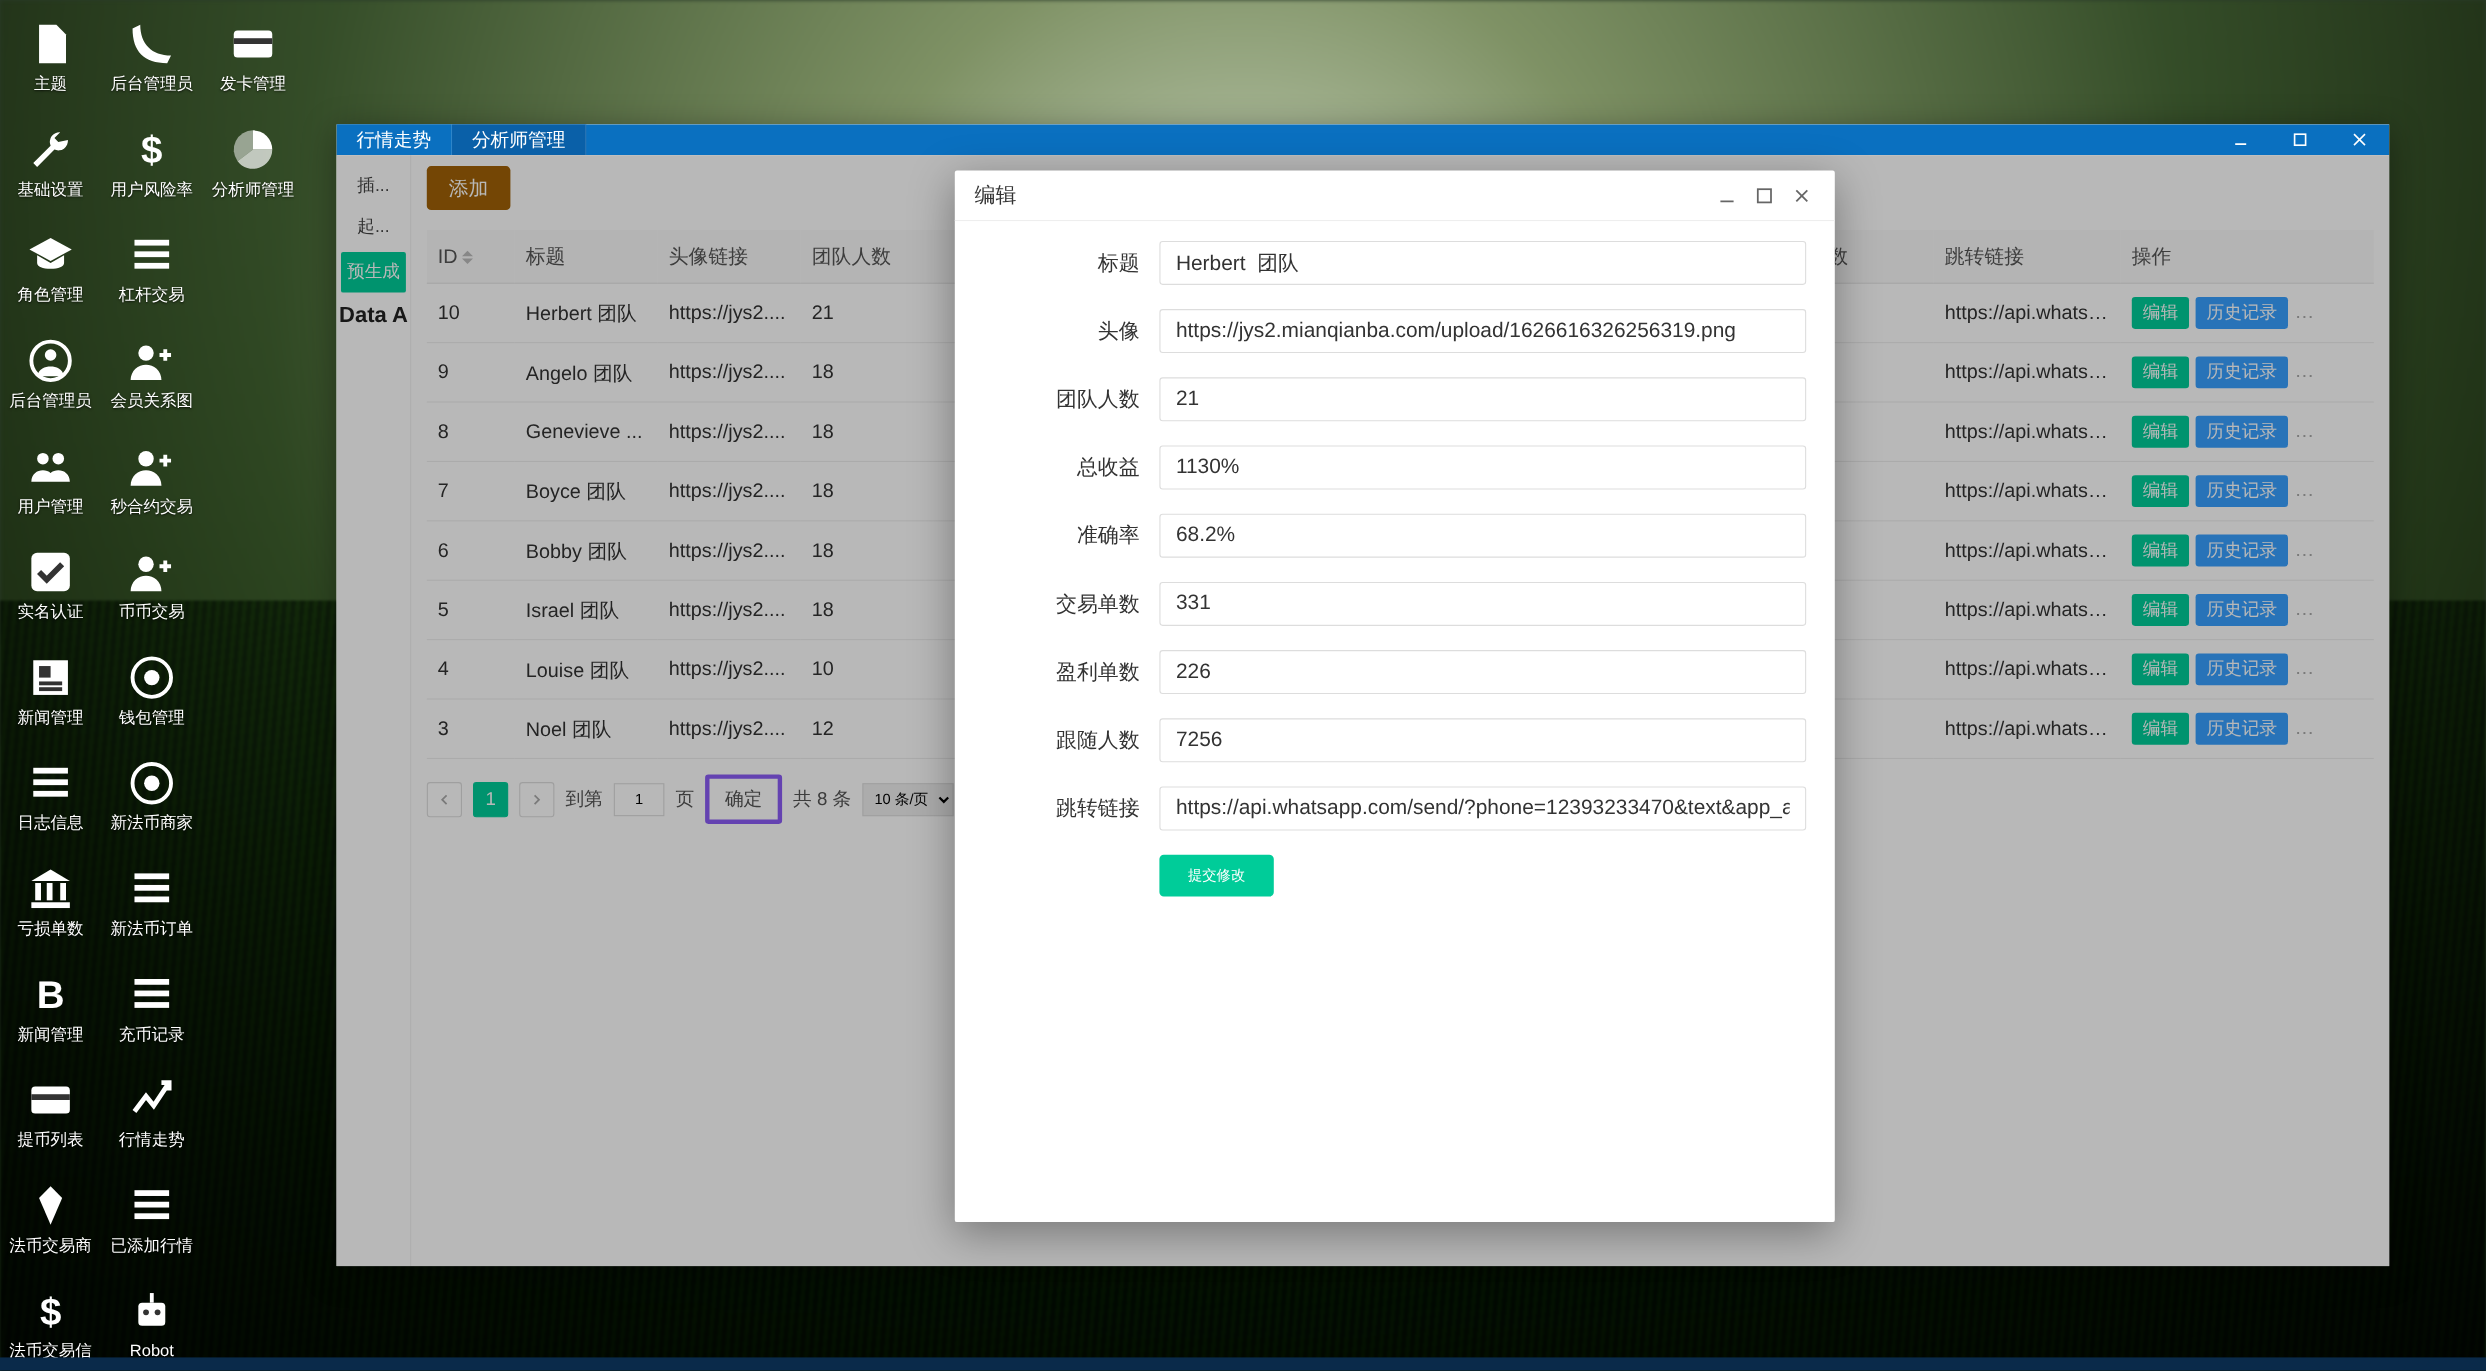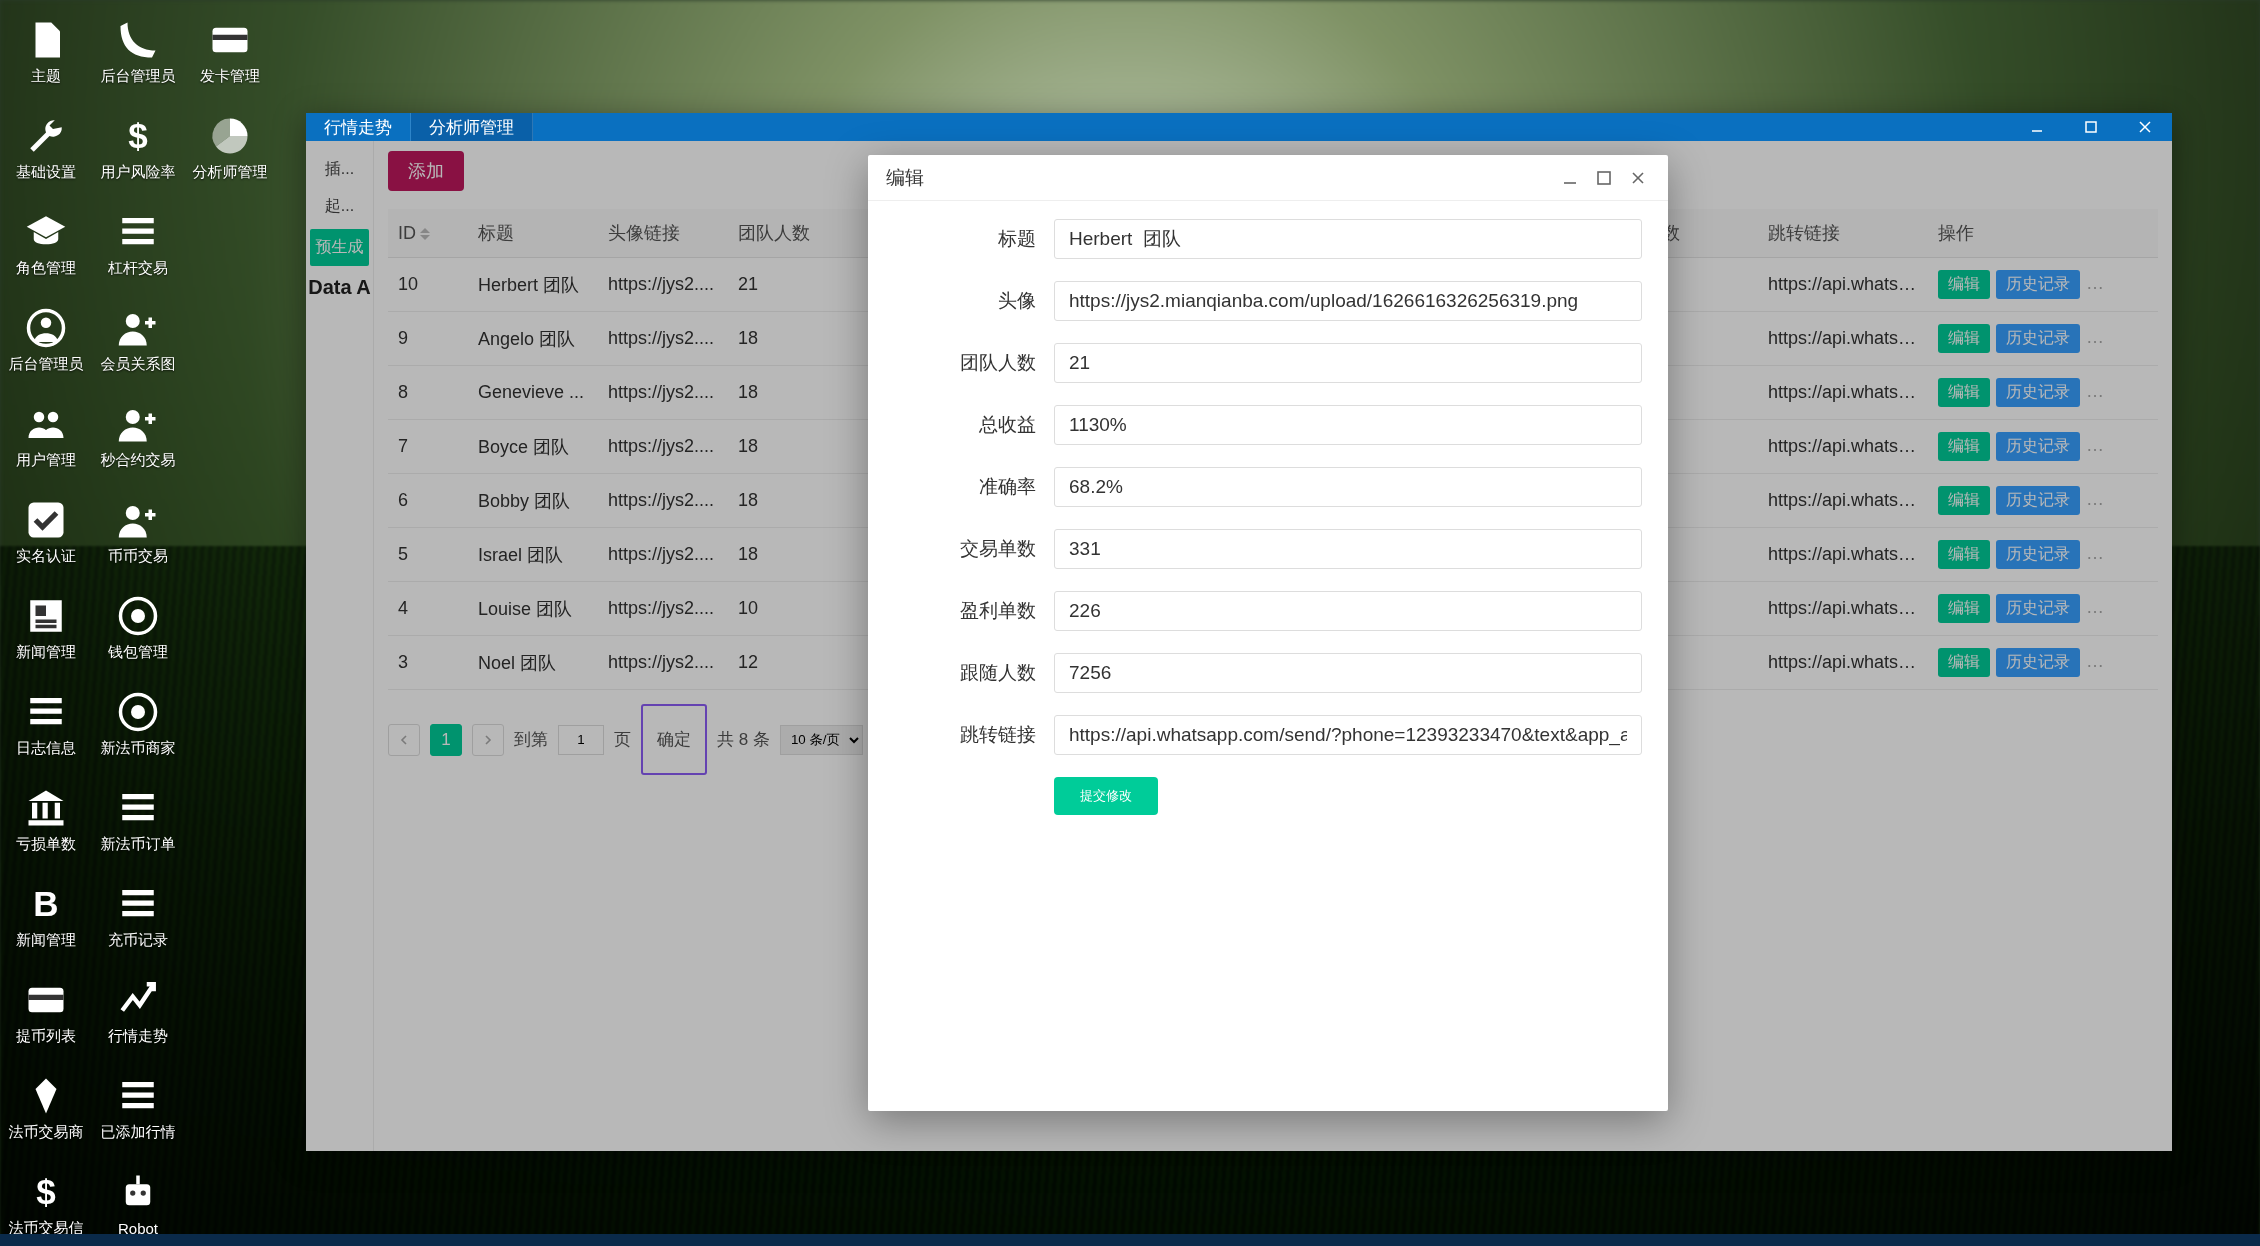--- a/index.html
+++ b/index.html
@@ -87,21 +87,21 @@
     display:flex; flex-direction:column; align-items:center;
     padding-top: 10px;
     font-size:16px; color:#444;
   }
   .leftpanel .item { padding:8px 6px; cursor:pointer; width:100%; text-align:center; }
   .leftpanel .item.active { background:#0c9; color:#fff; border-radius:2px; margin:4px; width:calc(100% - 8px); padding:8px 2px;}
   .leftpanel .data-a { font-weight:bold; font-size:20px; color:#222; margin-top:6px;}
 
   .mainarea { flex:1; padding:10px 14px; background:#fff; position:relative; overflow:hidden;}
   .addbtn {
-    display:inline-block; padding:8px 20px; background:#be185d; color:#fff;
+    display:inline-block; padding:8px 20px; background:#a16207; color:#fff;
     font-size:18px; border-radius:4px; cursor:pointer;
   }
 
   table.data {
     width:100%; margin-top:18px; border-collapse:collapse;
     font-size:18px; color:#333;
     table-layout: fixed;
   }
   table.data th {
     text-align:left; font-weight:normal; color:#555;
@@ -124,21 +124,21 @@
     margin-top:14px; display:flex; align-items:center; gap:10px;
     font-size:17px; color:#555;
   }
   .pager .pbtn {
     width:32px;height:32px;border:1px solid #ddd;border-radius:3px;
     display:flex;align-items:center;justify-content:center;cursor:pointer;
     background:#fff;
   }
   .pager .pbtn.active { background:#0c9;color:#fff;border-color:#0c9;}
   .pager input.pagein { width:46px;height:30px;border:1px solid #ddd;text-align:center;}
-  .pager .goto { padding:22px 14px;border:2px solid #8b5cf6;border-radius:3px;cursor:pointer;}
+  .pager .goto { padding:7px 14px;border:4px solid #8b5cf6;border-radius:3px;cursor:pointer;}
   .pager select { height:30px;border:1px solid #ddd;padding:0 6px;}
 
   
   .mask {
     position:absolute; inset:0;
     background:rgba(0,0,0,0.28);
     z-index:10;
   }
 
   

